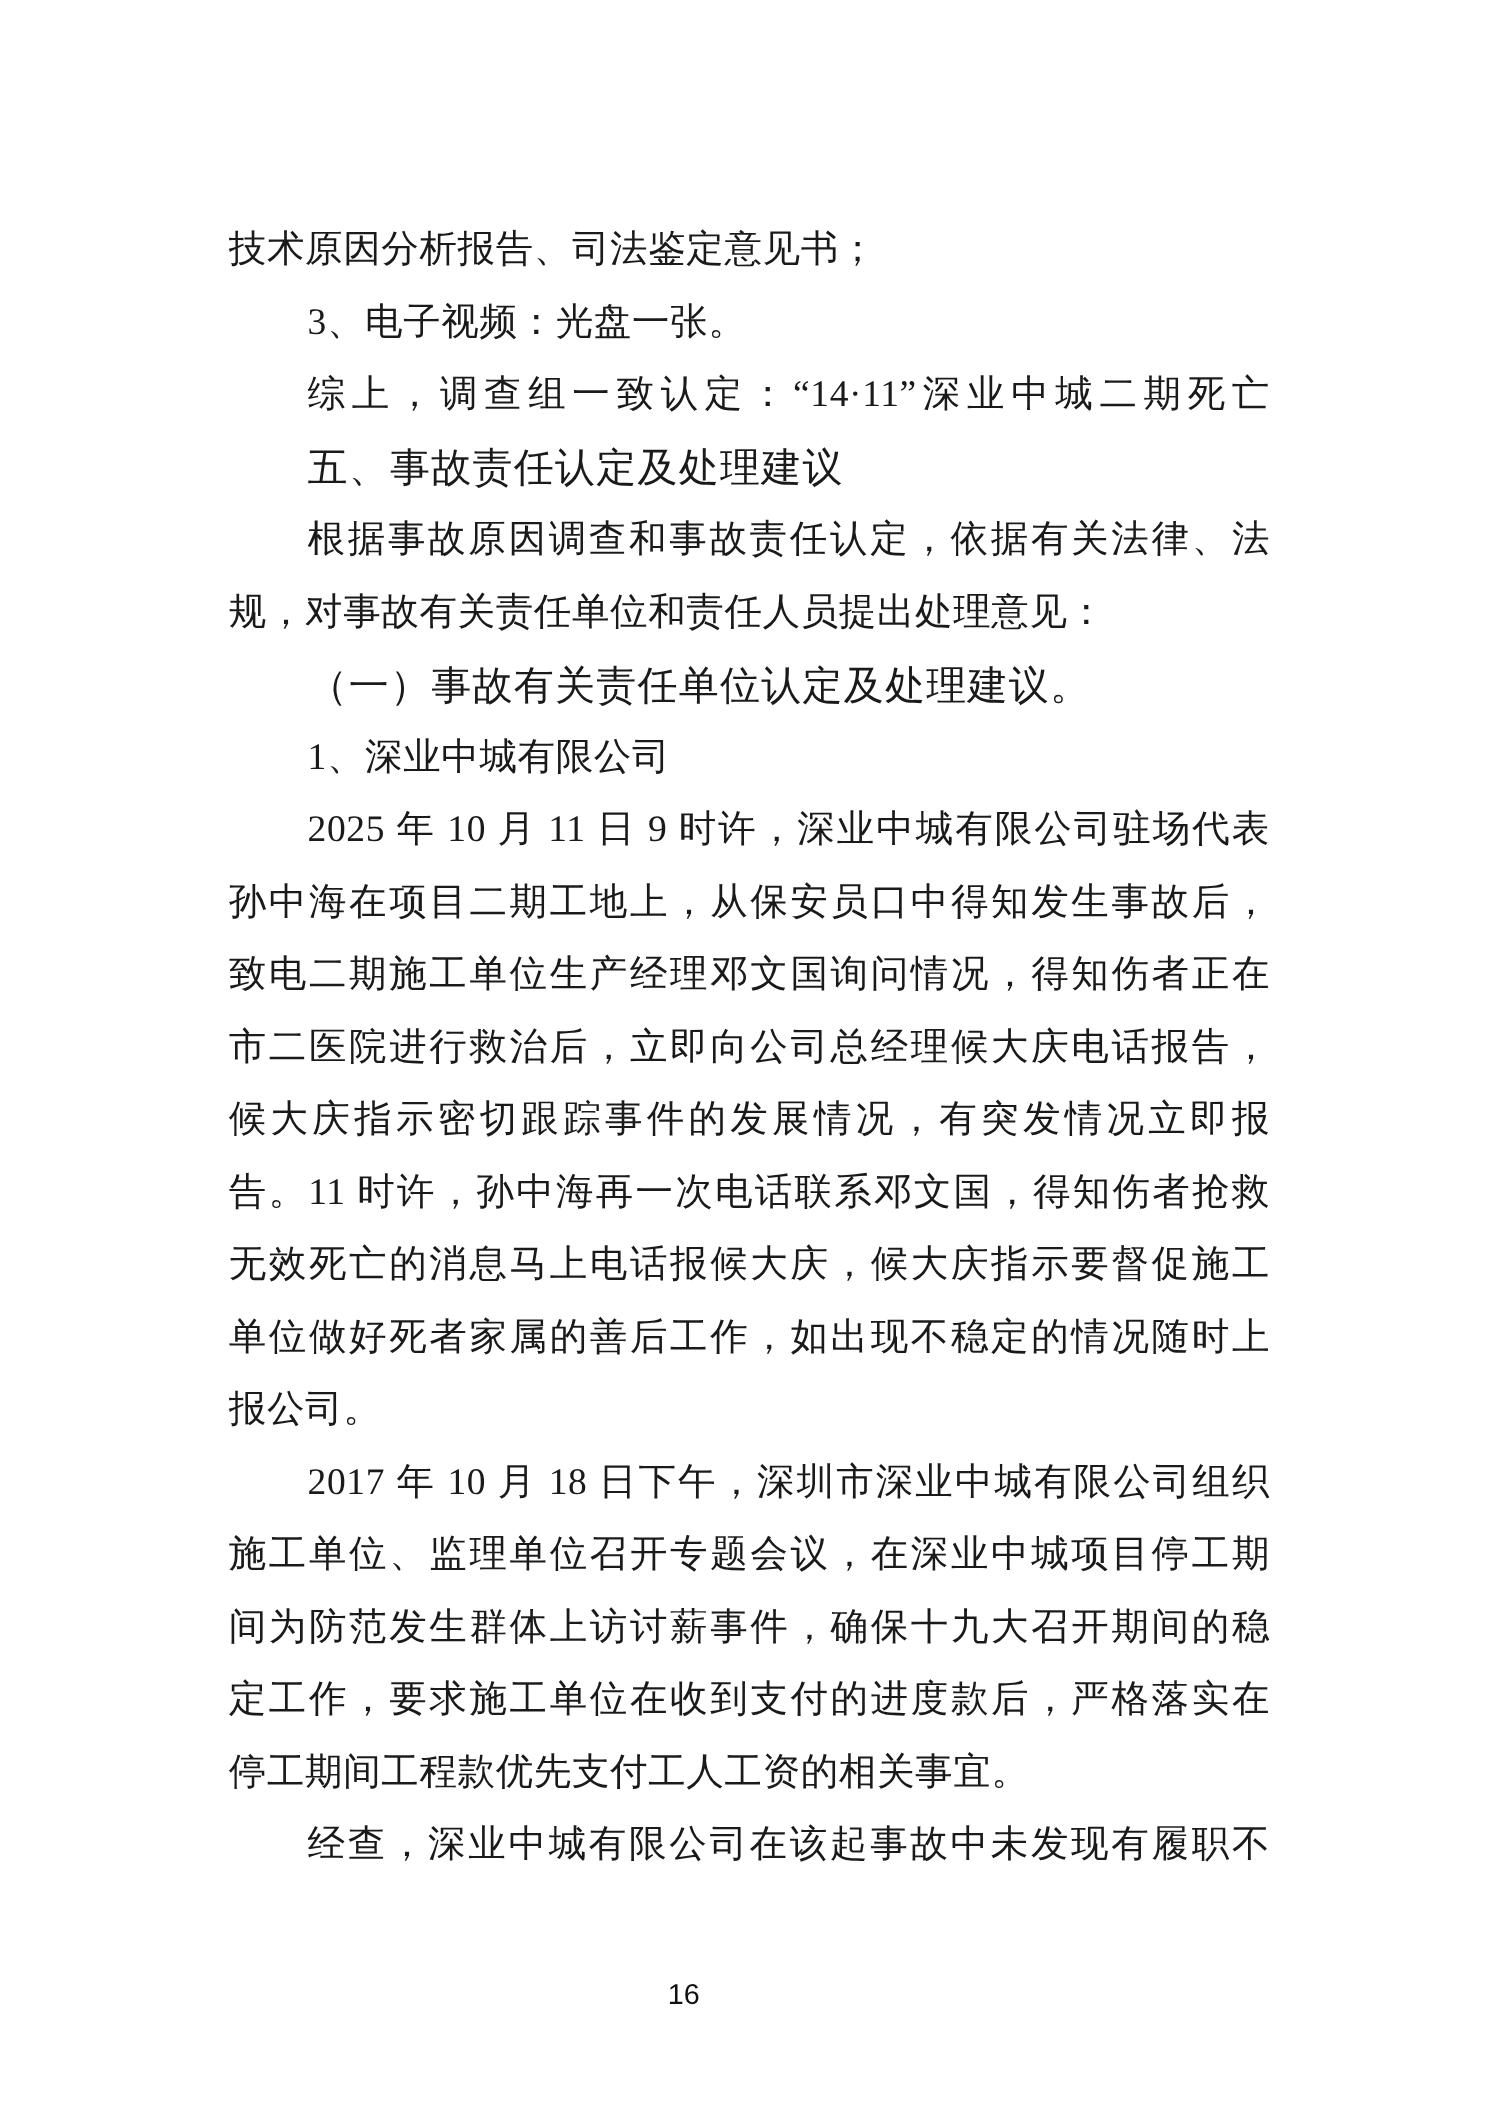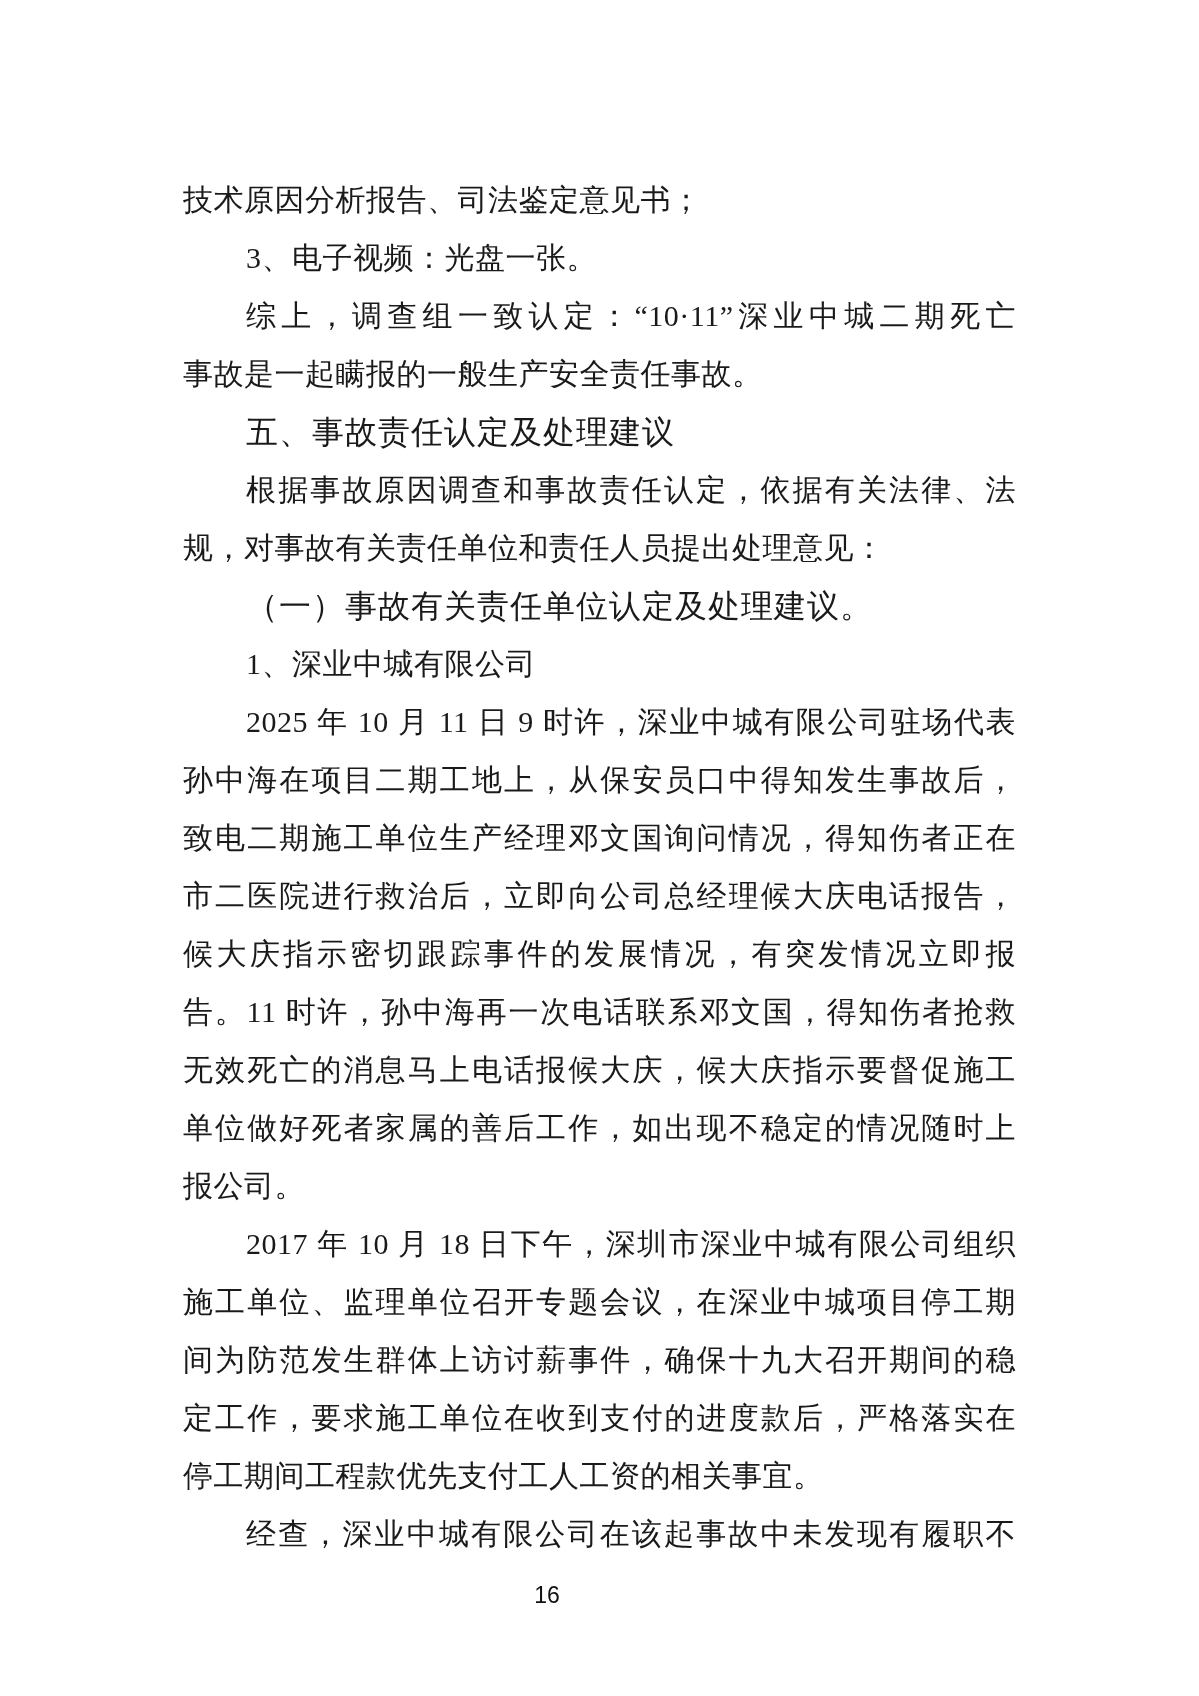--- a/index.html
+++ b/index.html
@@ -58,22 +58,21 @@
     color: #111111;
   }
 </style>
 </head>
 <body>
 
 <div class="page">
   <div class="text-block">
       <div class="line">技术原因分析报告、司法鉴定意见书；</div>
       <div class="line indent">3、电子视频：光盘一张。</div>
-      <div class="line indent fill">综上，调查组一致认定：“10·11”深业中城二期死亡</div>
-      <div class="line">事故是一起瞒报的一般生产安全责任事故。</div>
+      <div class="line indent fill">综上，调查组一致认定：“14·11”深业中城二期死亡</div>
       <div class="line bold indent">五、事故责任认定及处理建议</div>
       <div class="line indent fill">根据事故原因调查和事故责任认定，依据有关法律、法</div>
       <div class="line">规，对事故有关责任单位和责任人员提出处理意见：</div>
       <div class="line bold indent">（一）事故有关责任单位认定及处理建议。</div>
       <div class="line indent">1、深业中城有限公司</div>
       <div class="line indent fill">2025 年 10 月 11 日 9 时许，深业中城有限公司驻场代表</div>
       <div class="line fill">孙中海在项目二期工地上，从保安员口中得知发生事故后，</div>
       <div class="line fill">致电二期施工单位生产经理邓文国询问情况，得知伤者正在</div>
       <div class="line fill">市二医院进行救治后，立即向公司总经理候大庆电话报告，</div>
       <div class="line fill">候大庆指示密切跟踪事件的发展情况，有突发情况立即报</div>

